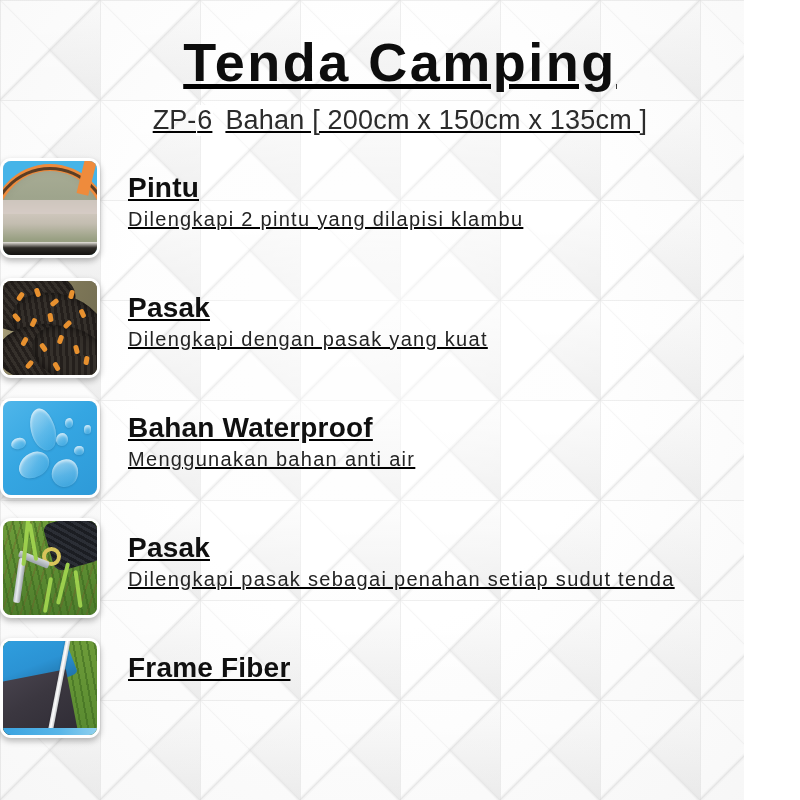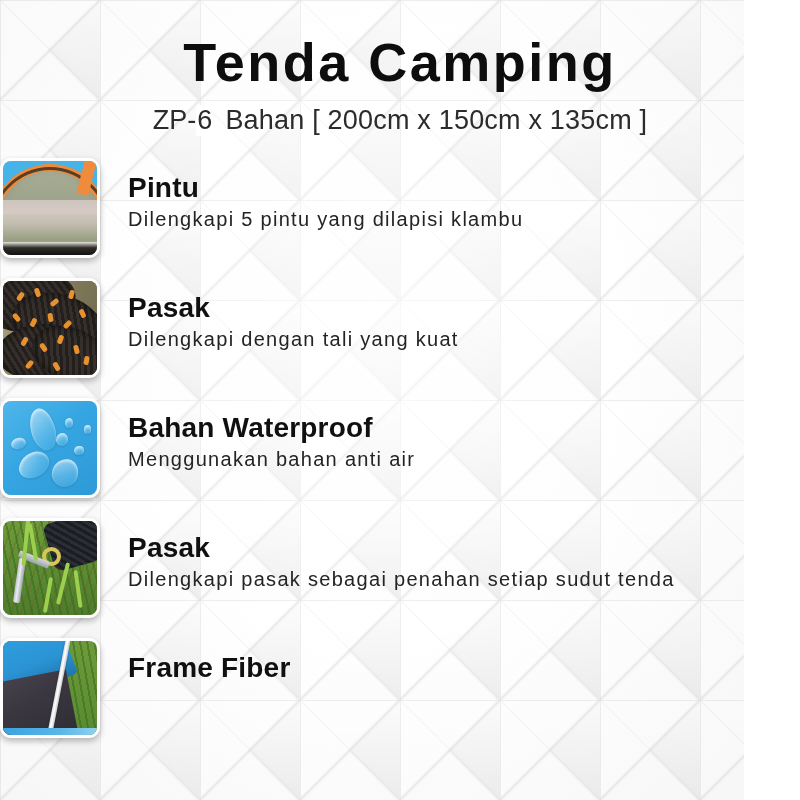--- a/index.html
+++ b/index.html
@@ -9,20 +9,21 @@
     overflow:hidden;
     font-family:"Liberation Sans", sans-serif;
   }
 
   
   #poster {
     position:relative;
     width:744px; height:800px;
     background-color:#f4f4f4;
     overflow:hidden;
+    text-decoration:underline;
   }
   #bg-pattern {
     position:absolute; inset:0;
     background-color:#f3f3f3;
     background-image:
       
       linear-gradient(135deg, rgba(255,255,255,0.95) 0%, rgba(255,255,255,0.95) 48%, rgba(222,222,222,0.55) 50%, rgba(255,255,255,0.0) 52%),
       linear-gradient(45deg,  rgba(255,255,255,0.90) 0%, rgba(255,255,255,0.90) 48%, rgba(226,226,226,0.45) 50%, rgba(255,255,255,0.0) 52%),
       linear-gradient(to bottom, rgba(252,252,252,1) 0%, rgba(233,233,233,1) 100%),
       linear-gradient(to right, rgba(250,250,250,1) 0%, rgba(238,238,238,1) 100%);
@@ -294,21 +295,21 @@
           <div class="thumb-inner t-door">
             <div class="arch"></div>
             <div class="trim"></div>
             <div class="darkline"></div>
             <div class="pole"></div>
             <div class="ground"></div>
           </div>
         </div>
         <div class="feat-text">
           <div class="feat-title">Pintu</div>
-          <div class="feat-desc">Dilengkapi 5 pintu yang dilapisi klambu</div>
+          <div class="feat-desc">Dilengkapi 2 pintu yang dilapisi klambu</div>
         </div>
       </div>
 
       <div class="feature-row">
         <div class="thumb">
           <div class="thumb-inner t-rope">
             <div class="straw"></div>
             <div class="coil c1"></div>
             <div class="coil c2"></div>
             <div class="coil c3"></div>
@@ -326,21 +327,21 @@
             <div class="fleck" style="left:40%;top:66%;transform:rotate(-35deg)"></div>
             <div class="fleck" style="left:58%;top:58%;transform:rotate(20deg)"></div>
             <div class="fleck" style="left:76%;top:68%;transform:rotate(-15deg)"></div>
             <div class="fleck" style="left:26%;top:84%;transform:rotate(40deg)"></div>
             <div class="fleck" style="left:54%;top:86%;transform:rotate(-30deg)"></div>
             <div class="fleck" style="left:86%;top:80%;transform:rotate(10deg)"></div>
           </div>
         </div>
         <div class="feat-text">
           <div class="feat-title">Pasak</div>
-          <div class="feat-desc">Dilengkapi dengan tali yang kuat</div>
+          <div class="feat-desc">Dilengkapi dengan pasak yang kuat</div>
         </div>
       </div>
 
       <div class="feature-row">
         <div class="thumb">
           <div class="thumb-inner t-water">
             <div class="drop big1"></div>
             <div class="drop big2"></div>
             <div class="drop big3"></div>
             <div class="drop m1"></div>

